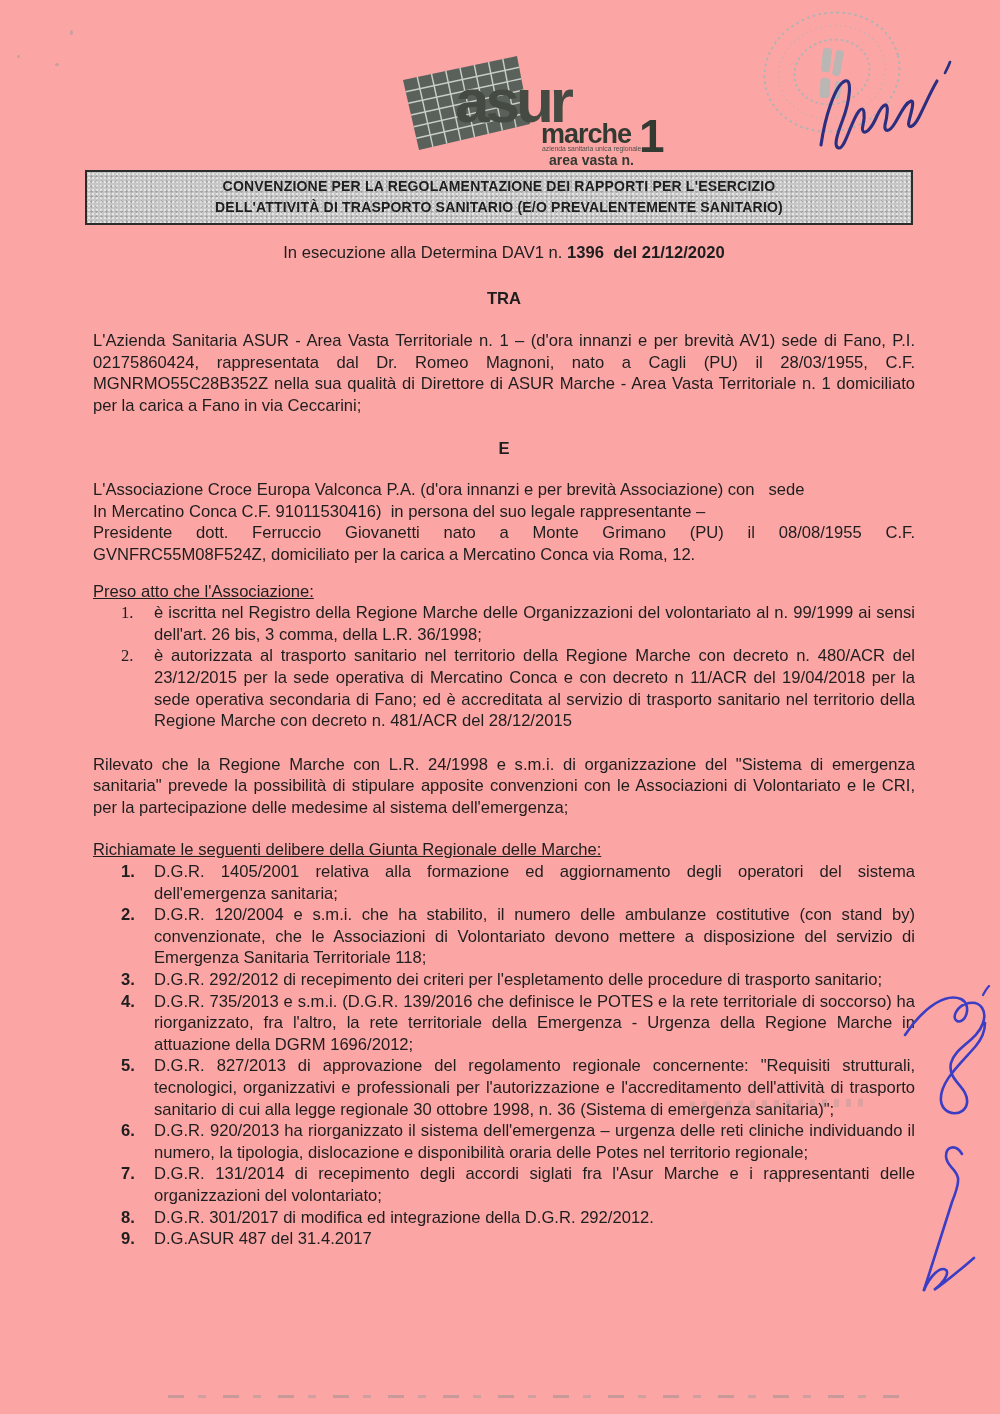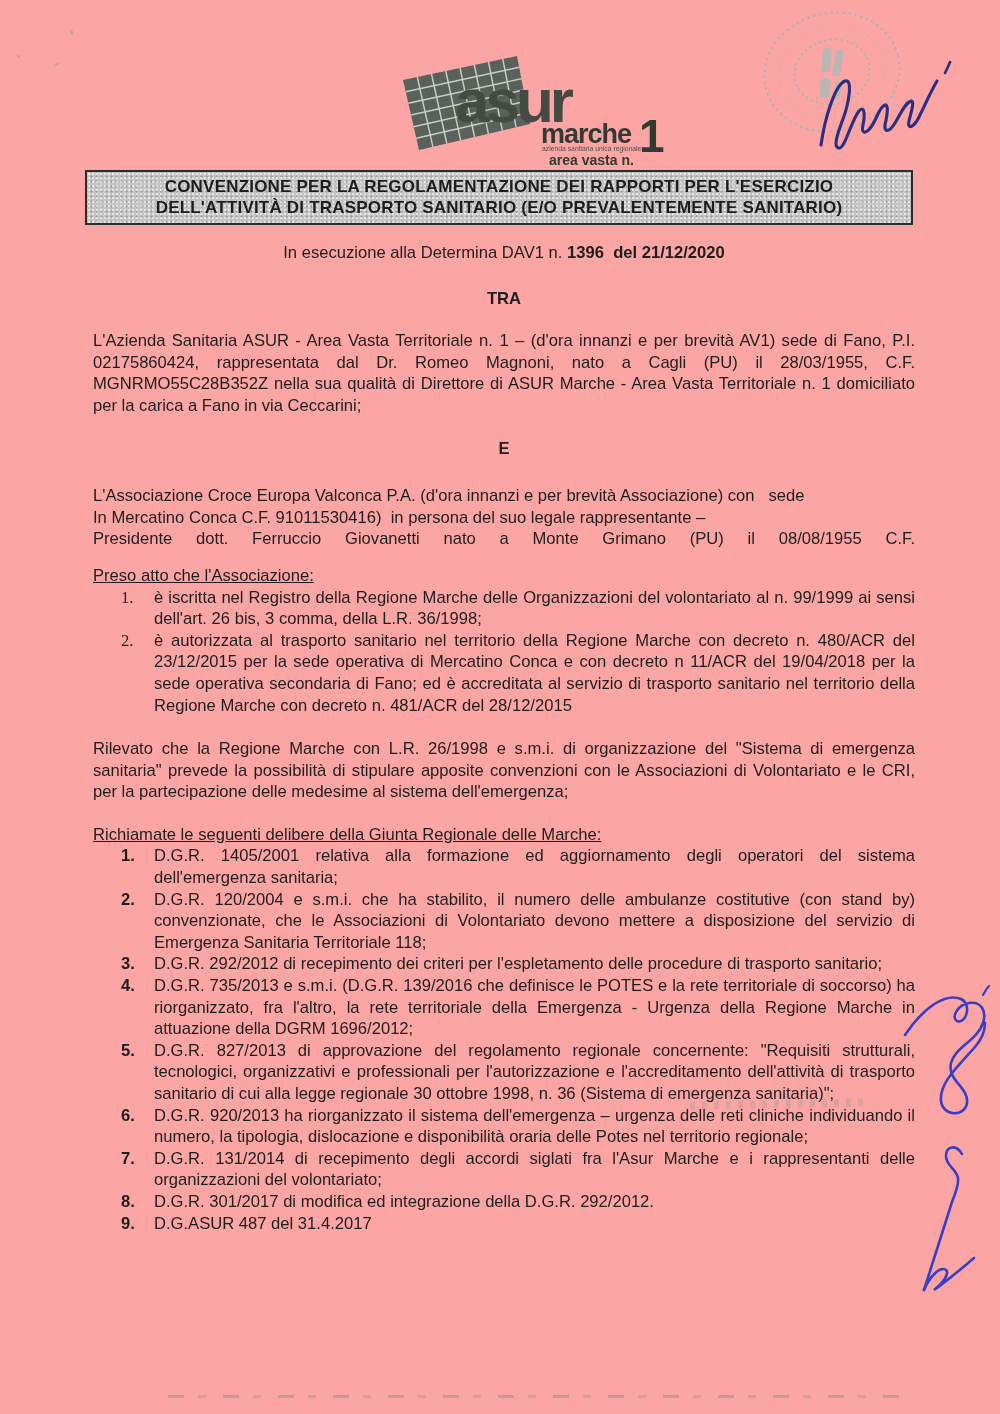--- a/index.html
+++ b/index.html
@@ -19,30 +19,30 @@
   }
   .faint-smudge{position:absolute;left:690px;top:1100px;width:180px;height:8px;opacity:.28;
     background:repeating-linear-gradient(90deg,#8f948f 0 5px,transparent 5px 12px);transform:rotate(-1deg);}
   
   .text-col{position:absolute;left:93px;top:170px;width:822px;font-size:16.6px;line-height:21.6px;}
   .banner{
     margin-left:-8px;width:828px;border:2px solid #2c2c2c;box-sizing:border-box;
     background-color:#c6c6c6;
     background-image:radial-gradient(rgba(255,255,255,.55) 1px,transparent 1.4px),radial-gradient(rgba(80,80,80,.28) 1px,transparent 1.4px);
     background-size:4px 4px,5px 5px;background-position:0 0,2px 2px;
-    text-align:center;font-weight:bold;font-size:17px;line-height:21px;color:#1d1d1d;
+    text-align:center;font-weight:bold;font-size:14px;line-height:21px;color:#1d1d1d;
     padding:4px 6px 5px 6px;letter-spacing:.2px;
   }
   .exec-line{margin-top:17px;text-align:center;}
   .exec-line b{white-space:pre-wrap;}
   .tra{text-align:center;font-weight:bold;margin-top:24px;}
   .para{margin:0;text-align:justify;}
   .p1{margin-top:21px;}
   .e-line{margin-top:21px;text-align:center;font-weight:bold;}
-  .party2{margin-top:26px;}
+  .party2{margin-top:20px;}
   .prewrap{white-space:pre-wrap;}
   .jline{text-align:justify;text-align-last:justify;}
   .heading{margin-top:15px;text-decoration:underline;}
   .doclist{margin:0;padding:0;list-style:none;}
   .doclist li{display:flex;}
   .doclist .num{flex:none;width:33px;margin-left:28px;}
   .doclist .txt{flex:1;text-align:justify;}
   .serif-num .num{font-family:"Liberation Serif", serif;}
   .bold-num .num{font-weight:bold;}
   .rilevato{margin-top:22px;}
@@ -121,35 +121,36 @@
     <div class="tra">TRA</div>
 
     <p class="para p1">L'Azienda Sanitaria ASUR - Area Vasta Territoriale n. 1 – (d'ora innanzi e per brevità AV1) sede di Fano, P.I. 02175860424, rappresentata dal Dr. Romeo Magnoni, nato a Cagli (PU) il 28/03/1955,  C.F. MGNRMO55C28B352Z nella sua qualità di Direttore di ASUR Marche - Area Vasta Territoriale n. 1 domiciliato per la carica a Fano in via  Ceccarini;</p>
 
     <div class="e-line">E</div>
 
     <div class="party2">
       <div class="prewrap">L'Associazione Croce Europa Valconca P.A. (d'ora innanzi e per brevità Associazione) con   sede</div>
       <div class="prewrap">In Mercatino Conca C.F. 91011530416)  in persona del suo legale rappresentante –</div>
       <div class="jline">Presidente dott. Ferruccio Giovanetti nato a Monte Grimano (PU) il 08/08/1955 C.F.</div>
+      <div>GVNFRC55M08F524Z, domiciliato per la carica a Mercatino Conca via Roma, 12.</div>
     </div>
 
     <div class="heading">Preso atto che l'Associazione:</div>
     <ol class="doclist serif-num">
       <li>
         <span class="num">1.</span>
         <span class="txt">è iscritta nel Registro della Regione Marche delle Organizzazioni del volontariato al n. 99/1999 ai sensi dell'art. 26 bis, 3 comma, della L.R. 36/1998;</span>
       </li>
       <li>
         <span class="num">2.</span>
         <span class="txt">è autorizzata al trasporto sanitario nel territorio della Regione Marche con decreto n. 480/ACR del 23/12/2015 per la sede operativa di Mercatino Conca e con decreto n 11/ACR del 19/04/2018 per la sede operativa secondaria di Fano; ed è accreditata al servizio di trasporto sanitario nel territorio della Regione Marche con decreto n. 481/ACR del 28/12/2015</span>
       </li>
     </ol>
 
-    <p class="para rilevato">Rilevato che la Regione Marche con L.R. 26/1998 e s.m.i. di organizzazione del "Sistema di emergenza sanitaria" prevede la possibilità di stipulare apposite convenzioni con le Associazioni di Volontariato e le CRI, per la partecipazione delle medesime al sistema dell'emergenza;</p>
+    <p class="para rilevato">Rilevato che la Regione Marche con L.R. 24/1998 e s.m.i. di organizzazione del "Sistema di emergenza sanitaria" prevede la possibilità di stipulare apposite convenzioni con le Associazioni di Volontariato e le CRI, per la partecipazione delle medesime al sistema dell'emergenza;</p>
 
     <div class="heading richiamate-h">Richiamate le seguenti delibere della Giunta Regionale delle Marche:</div>
     <ol class="doclist bold-num">
       <li>
         <span class="num">1.</span>
         <span class="txt">D.G.R. 1405/2001 relativa alla formazione ed aggiornamento degli operatori del sistema dell'emergenza sanitaria;</span>
       </li>
       <li>
         <span class="num">2.</span>
         <span class="txt">D.G.R. 120/2004 e s.m.i. che ha stabilito, il numero delle ambulanze costitutive (con stand by) convenzionate, che le Associazioni di Volontariato devono mettere a disposizione del servizio di Emergenza Sanitaria Territoriale 118;</span>

